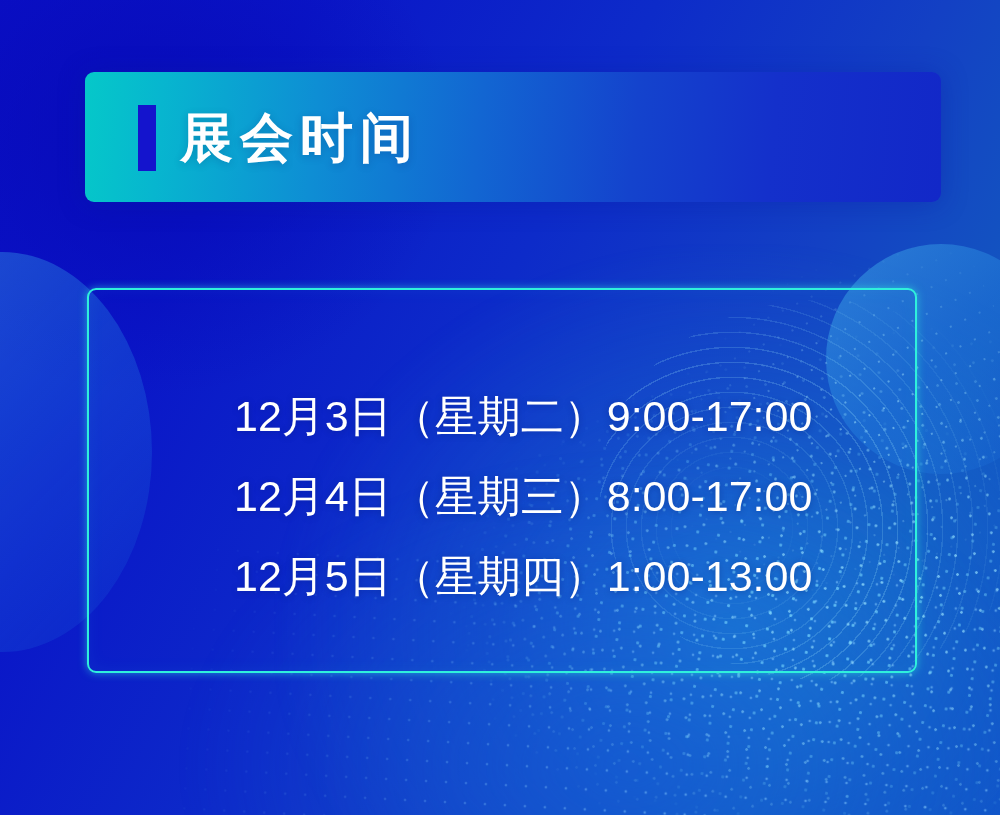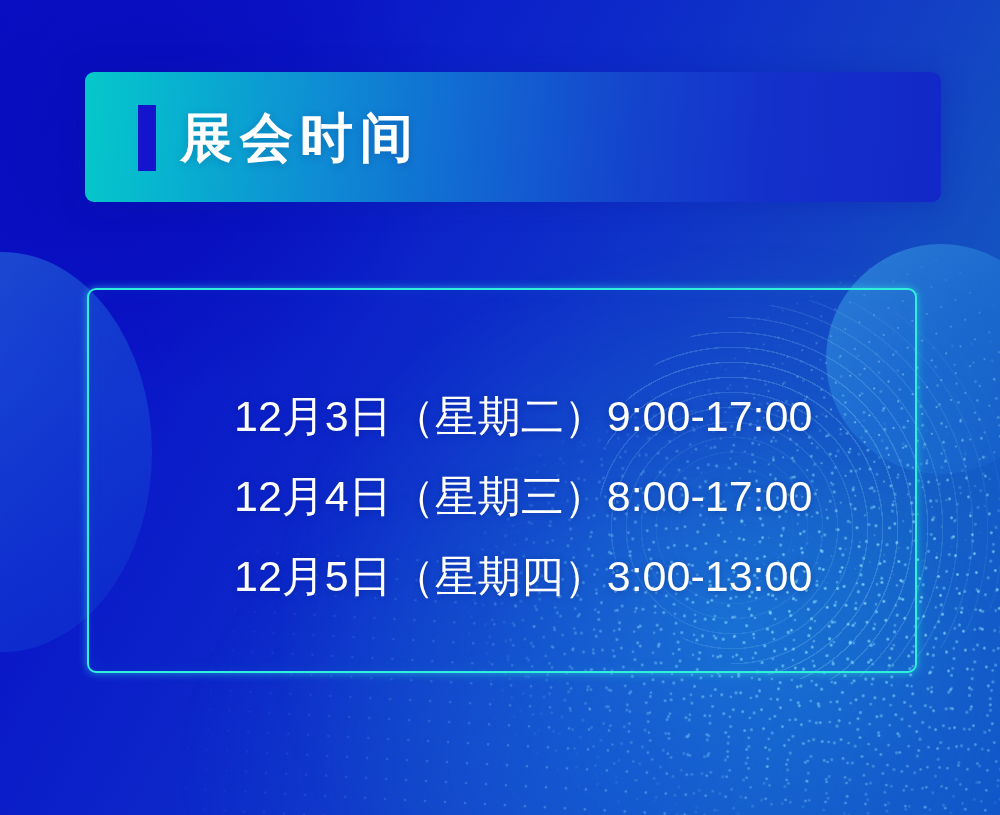--- a/index.html
+++ b/index.html
@@ -256,16 +256,16 @@
 
   <div class="banner">
     <div class="banner-accent"></div>
     <div class="banner-title">展会时间</div>
   </div>
 
   <div class="info-box"></div>
   <div class="info-lines">
     <div class="info-line">12月3日（星期二）9:00-17:00</div>
     <div class="info-line">12月4日（星期三）8:00-17:00</div>
-    <div class="info-line">12月5日（星期四）3:00-13:00</div>
+    <div class="info-line">12月5日（星期四）1:00-13:00</div>
   </div>
 
 </div>
 
 </body></html>

